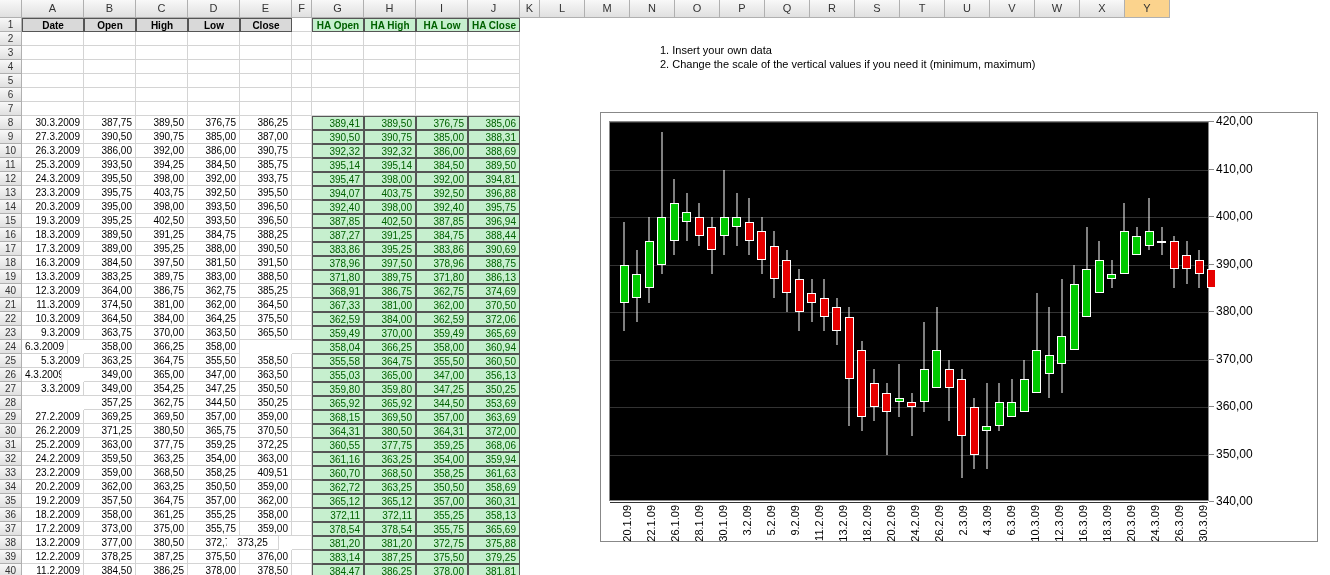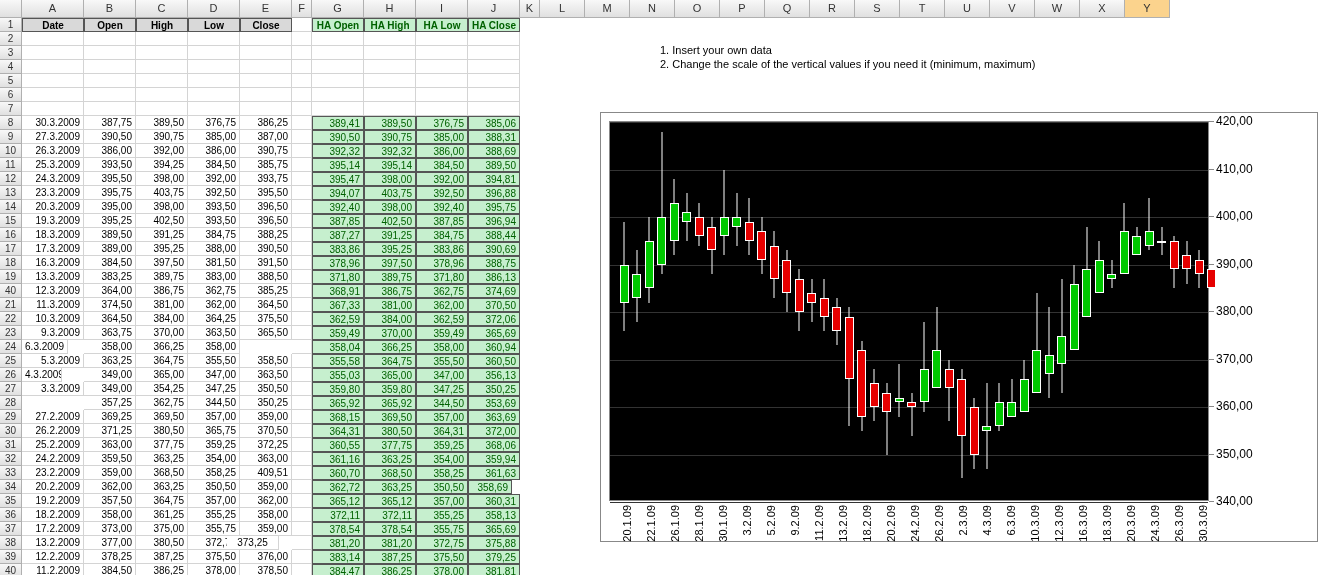--- a/index.html
+++ b/index.html
@@ -620,21 +620,21 @@
     <div class="cell green" style="left: 446px; top: 322px; width: 52px;">360,94</div>
     <div class="cell green" style="left: 446px; top: 336px; width: 52px;">360,50</div>
     <div class="cell green" style="left: 446px; top: 350px; width: 52px;">356,13</div>
     <div class="cell green" style="left: 446px; top: 364px; width: 52px;">350,25</div>
     <div class="cell green" style="left: 446px; top: 378px; width: 52px;">353,69</div>
     <div class="cell green" style="left: 446px; top: 392px; width: 52px;">363,69</div>
     <div class="cell green" style="left: 446px; top: 406px; width: 52px;">372,00</div>
     <div class="cell green" style="left: 446px; top: 420px; width: 52px;">368,06</div>
     <div class="cell green" style="left: 446px; top: 434px; width: 52px;">359,94</div>
     <div class="cell green" style="left: 446px; top: 448px; width: 52px;">361,63</div>
-    <div class="cell green" style="left: 446px; top: 462px; width: 44px;">358,69</div>
+    <div class="cell green" style="left: 446px; top: 462px; width: 52px;">358,69</div>
     <div class="cell green" style="left: 446px; top: 476px; width: 52px;">360,31</div>
     <div class="cell green" style="left: 446px; top: 490px; width: 52px;">358,13</div>
     <div class="cell green" style="left: 446px; top: 504px; width: 52px;">365,69</div>
     <div class="cell green" style="left: 446px; top: 518px; width: 52px;">375,88</div>
     <div class="cell green" style="left: 446px; top: 532px; width: 52px;">379,25</div>
     <div class="cell green" style="left: 446px; top: 546px; width: 52px;">381,81</div>
   </div>
 
 <div class="instructions" style="left:624px; top:44px;">1. Insert your own data</div>
 <div class="instructions" style="left:624px; top:58px;">2. Change the scale of the vertical values if you need it (minimum, maximum)</div>

